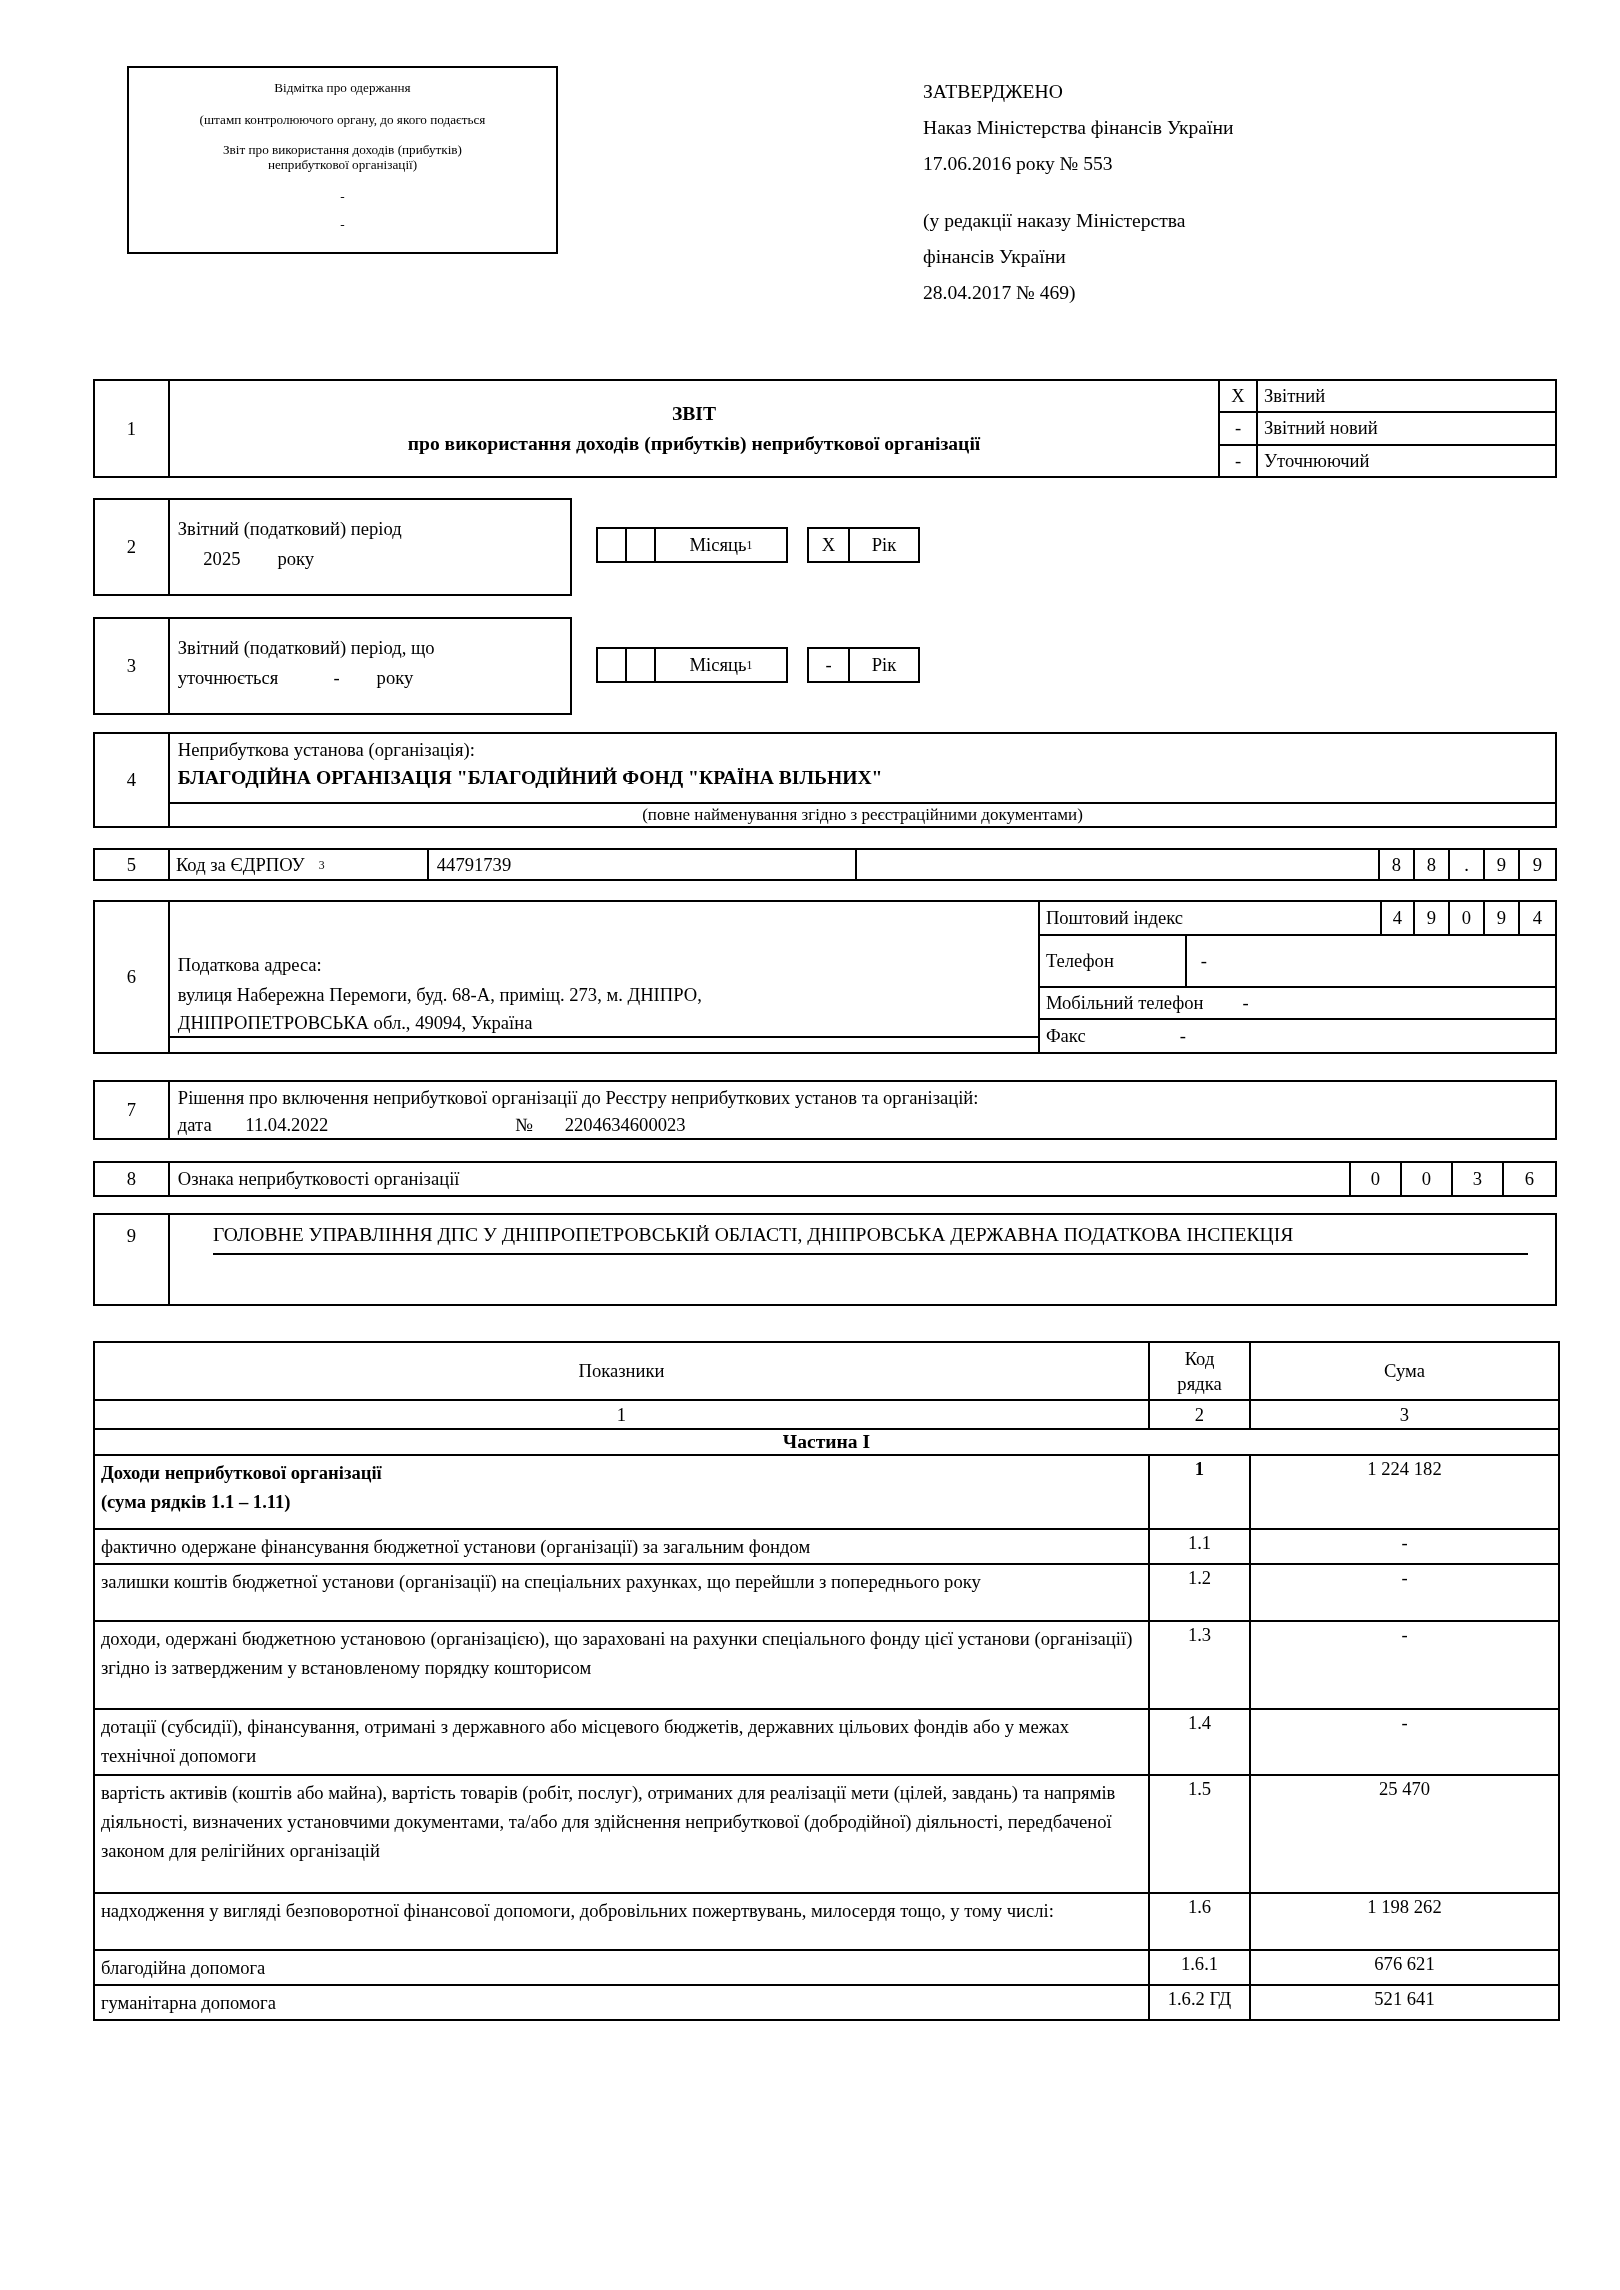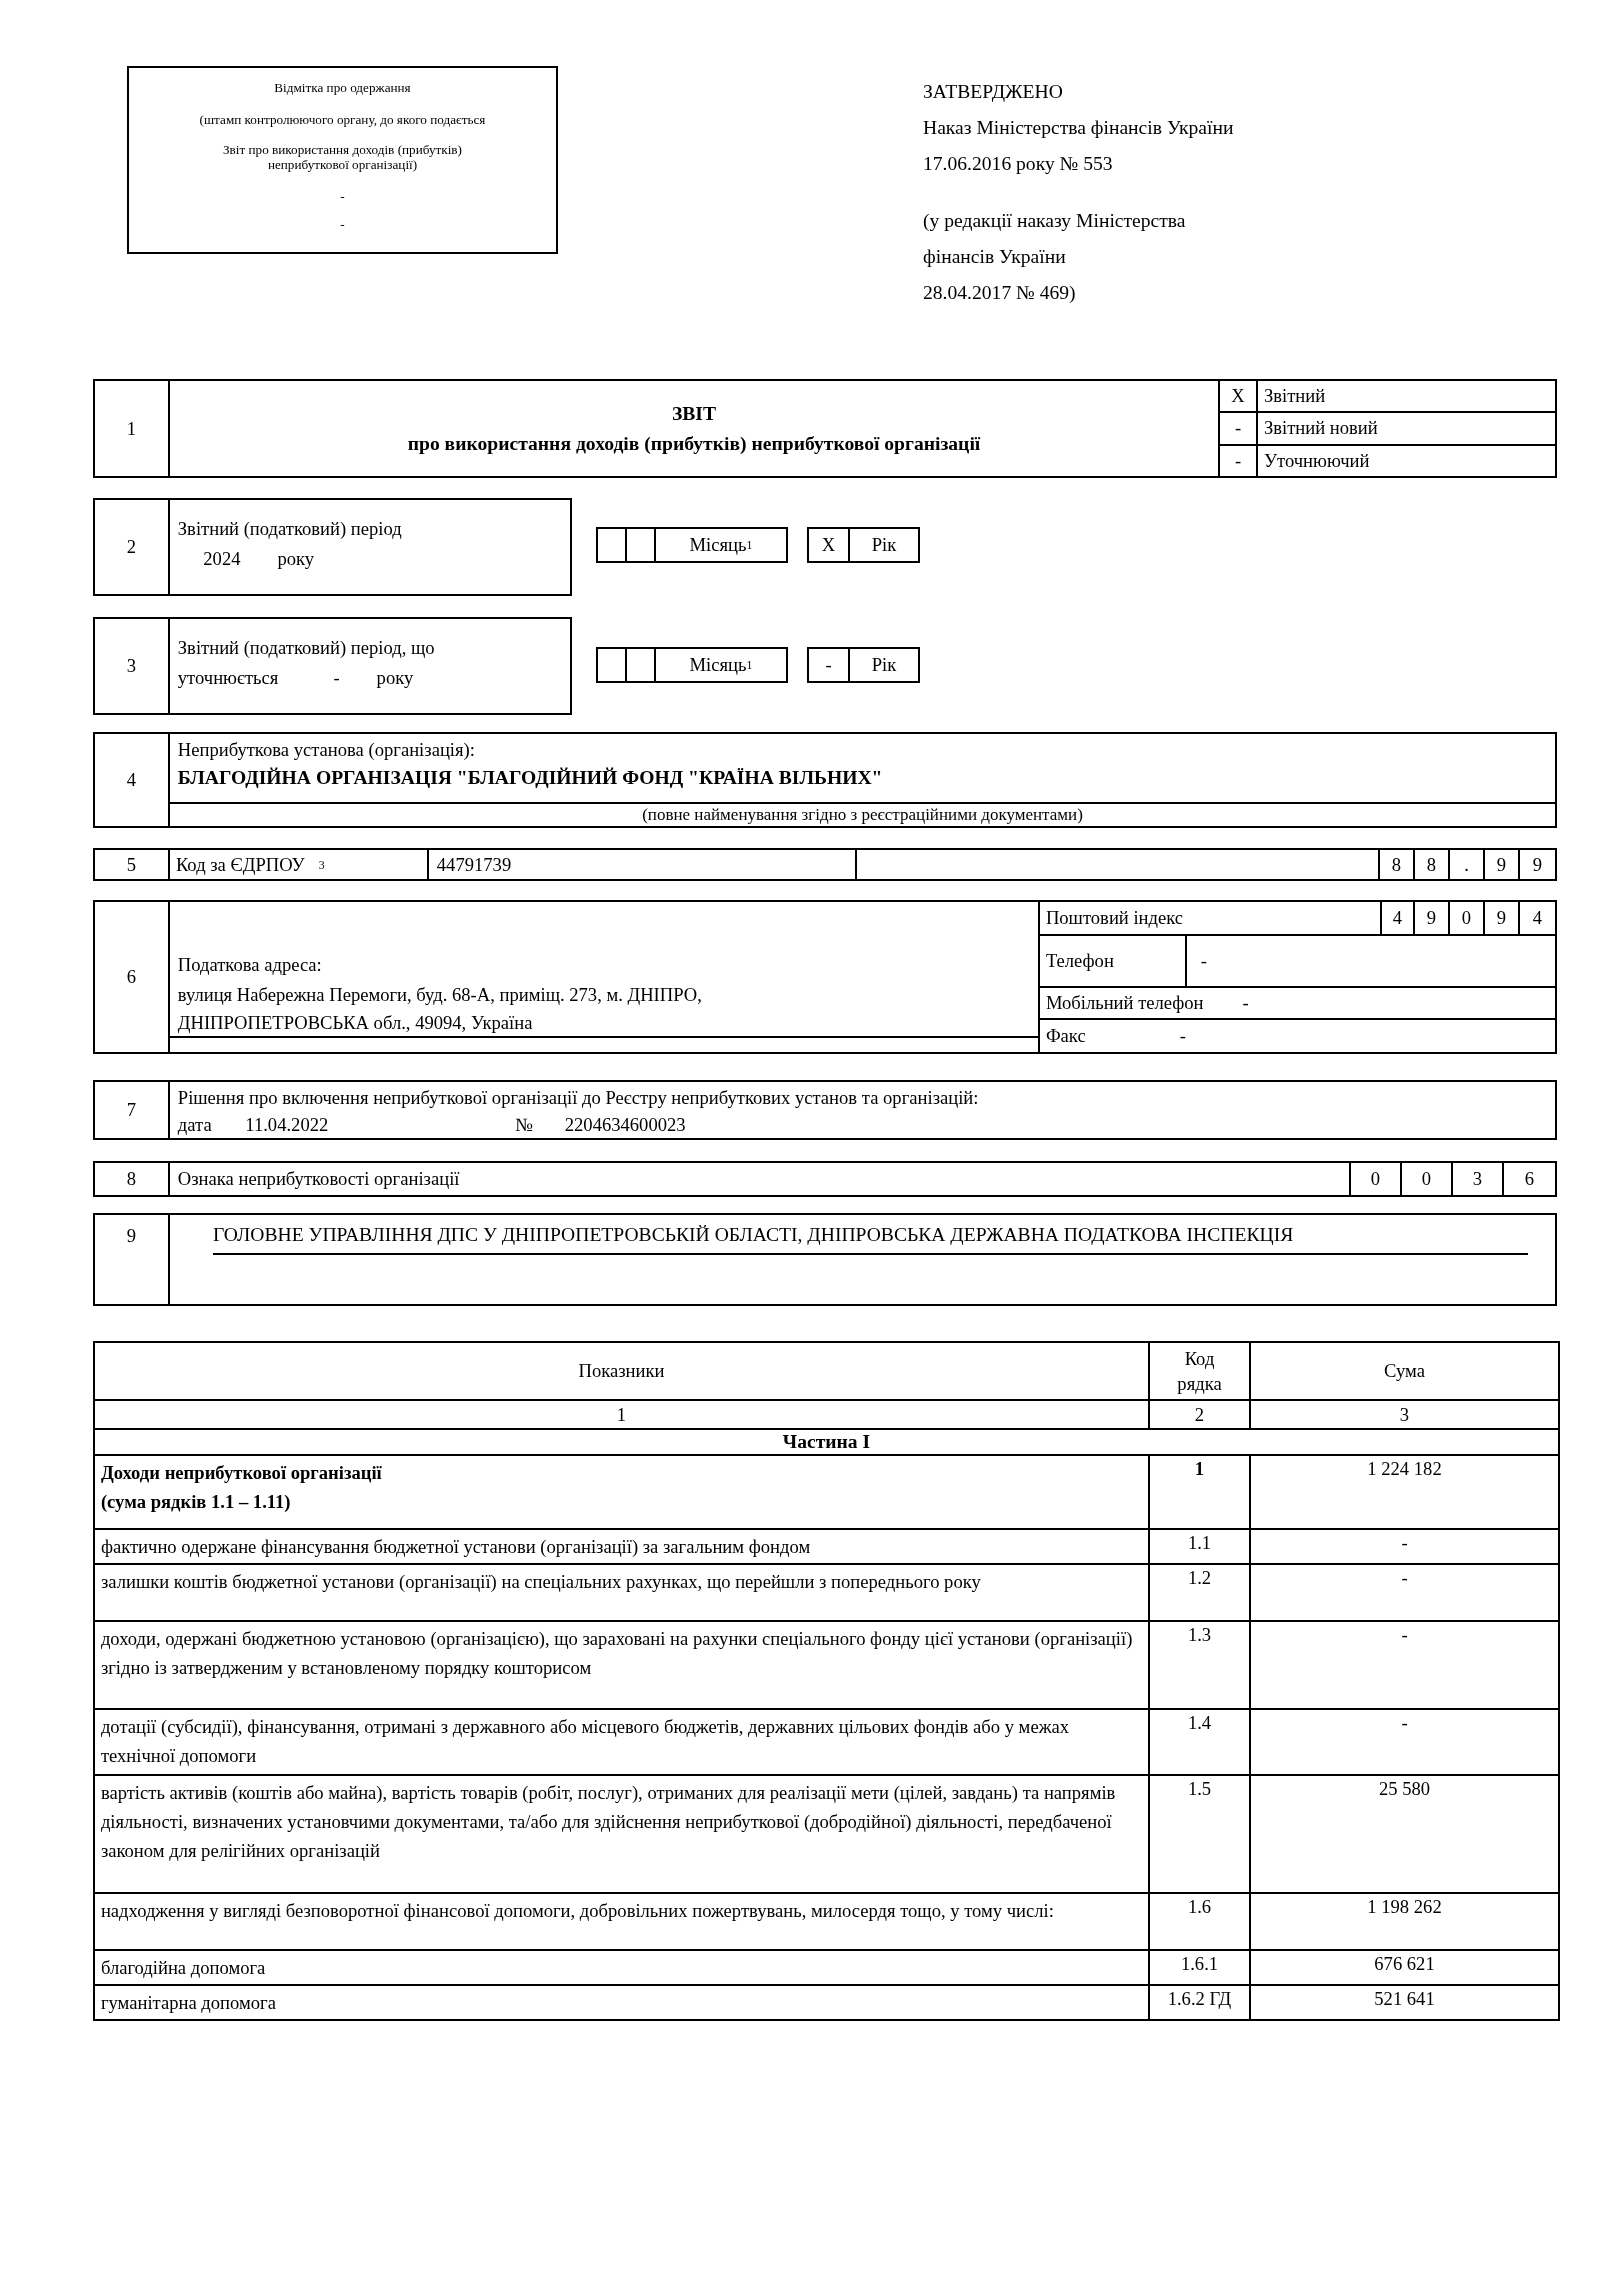--- a/index.html
+++ b/index.html
@@ -161,21 +161,21 @@
         <div class="opt-label">Уточнюючий</div>
       </div>
     </div>
   </div>
 
   <div class="fbox row2">
     <div class="numcell">2</div>
     <div class="period-content">
       <div>Звітний (податковий)  період</div>
       <div class="period-line2">
-        <span>2024</span><span class="gapw"></span><span>року</span>
+        <span>2025</span><span class="gapw"></span><span>року</span>
       </div>
     </div>
   </div>
   <div class="minibox mb-month mb2">
     <div class="mb-cell c30"></div>
     <div class="mb-cell c30"></div>
     <div class="mb-label">
         <span>Місяць</span>
         <sup>1</sup>
       </div>
@@ -339,21 +339,21 @@
       <td class="tc3">-</td>
     </tr>
     <tr class="h67">
       <td class="tc1">дотації (субсидії), фінансування, отримані з державного або місцевого бюджетів, державних цільових фондів або у межах технічної допомоги</td>
       <td class="tc2">1.4</td>
       <td class="tc3">-</td>
     </tr>
     <tr class="h120">
       <td class="tc1">вартість активів (коштів або майна), вартість товарів (робіт, послуг), отриманих для реалізації мети (цілей, завдань) та напрямів діяльності, визначених установчими документами, та/або для здійснення неприбуткової (добродійної) діяльності, передбаченої законом для релігійних організацій</td>
       <td class="tc2">1.5</td>
-      <td class="tc3">25 580</td>
+      <td class="tc3">25 470</td>
     </tr>
     <tr class="h58">
       <td class="tc1">надходження у вигляді безповоротної фінансової допомоги, добровільних пожертвувань, милосердя тощо, у тому числі:</td>
       <td class="tc2">1.6</td>
       <td class="tc3">1 198 262</td>
     </tr>
     <tr class="h34">
       <td class="tc1">благодійна допомога</td>
       <td class="tc2">1.6.1</td>
       <td class="tc3">676 621</td>

